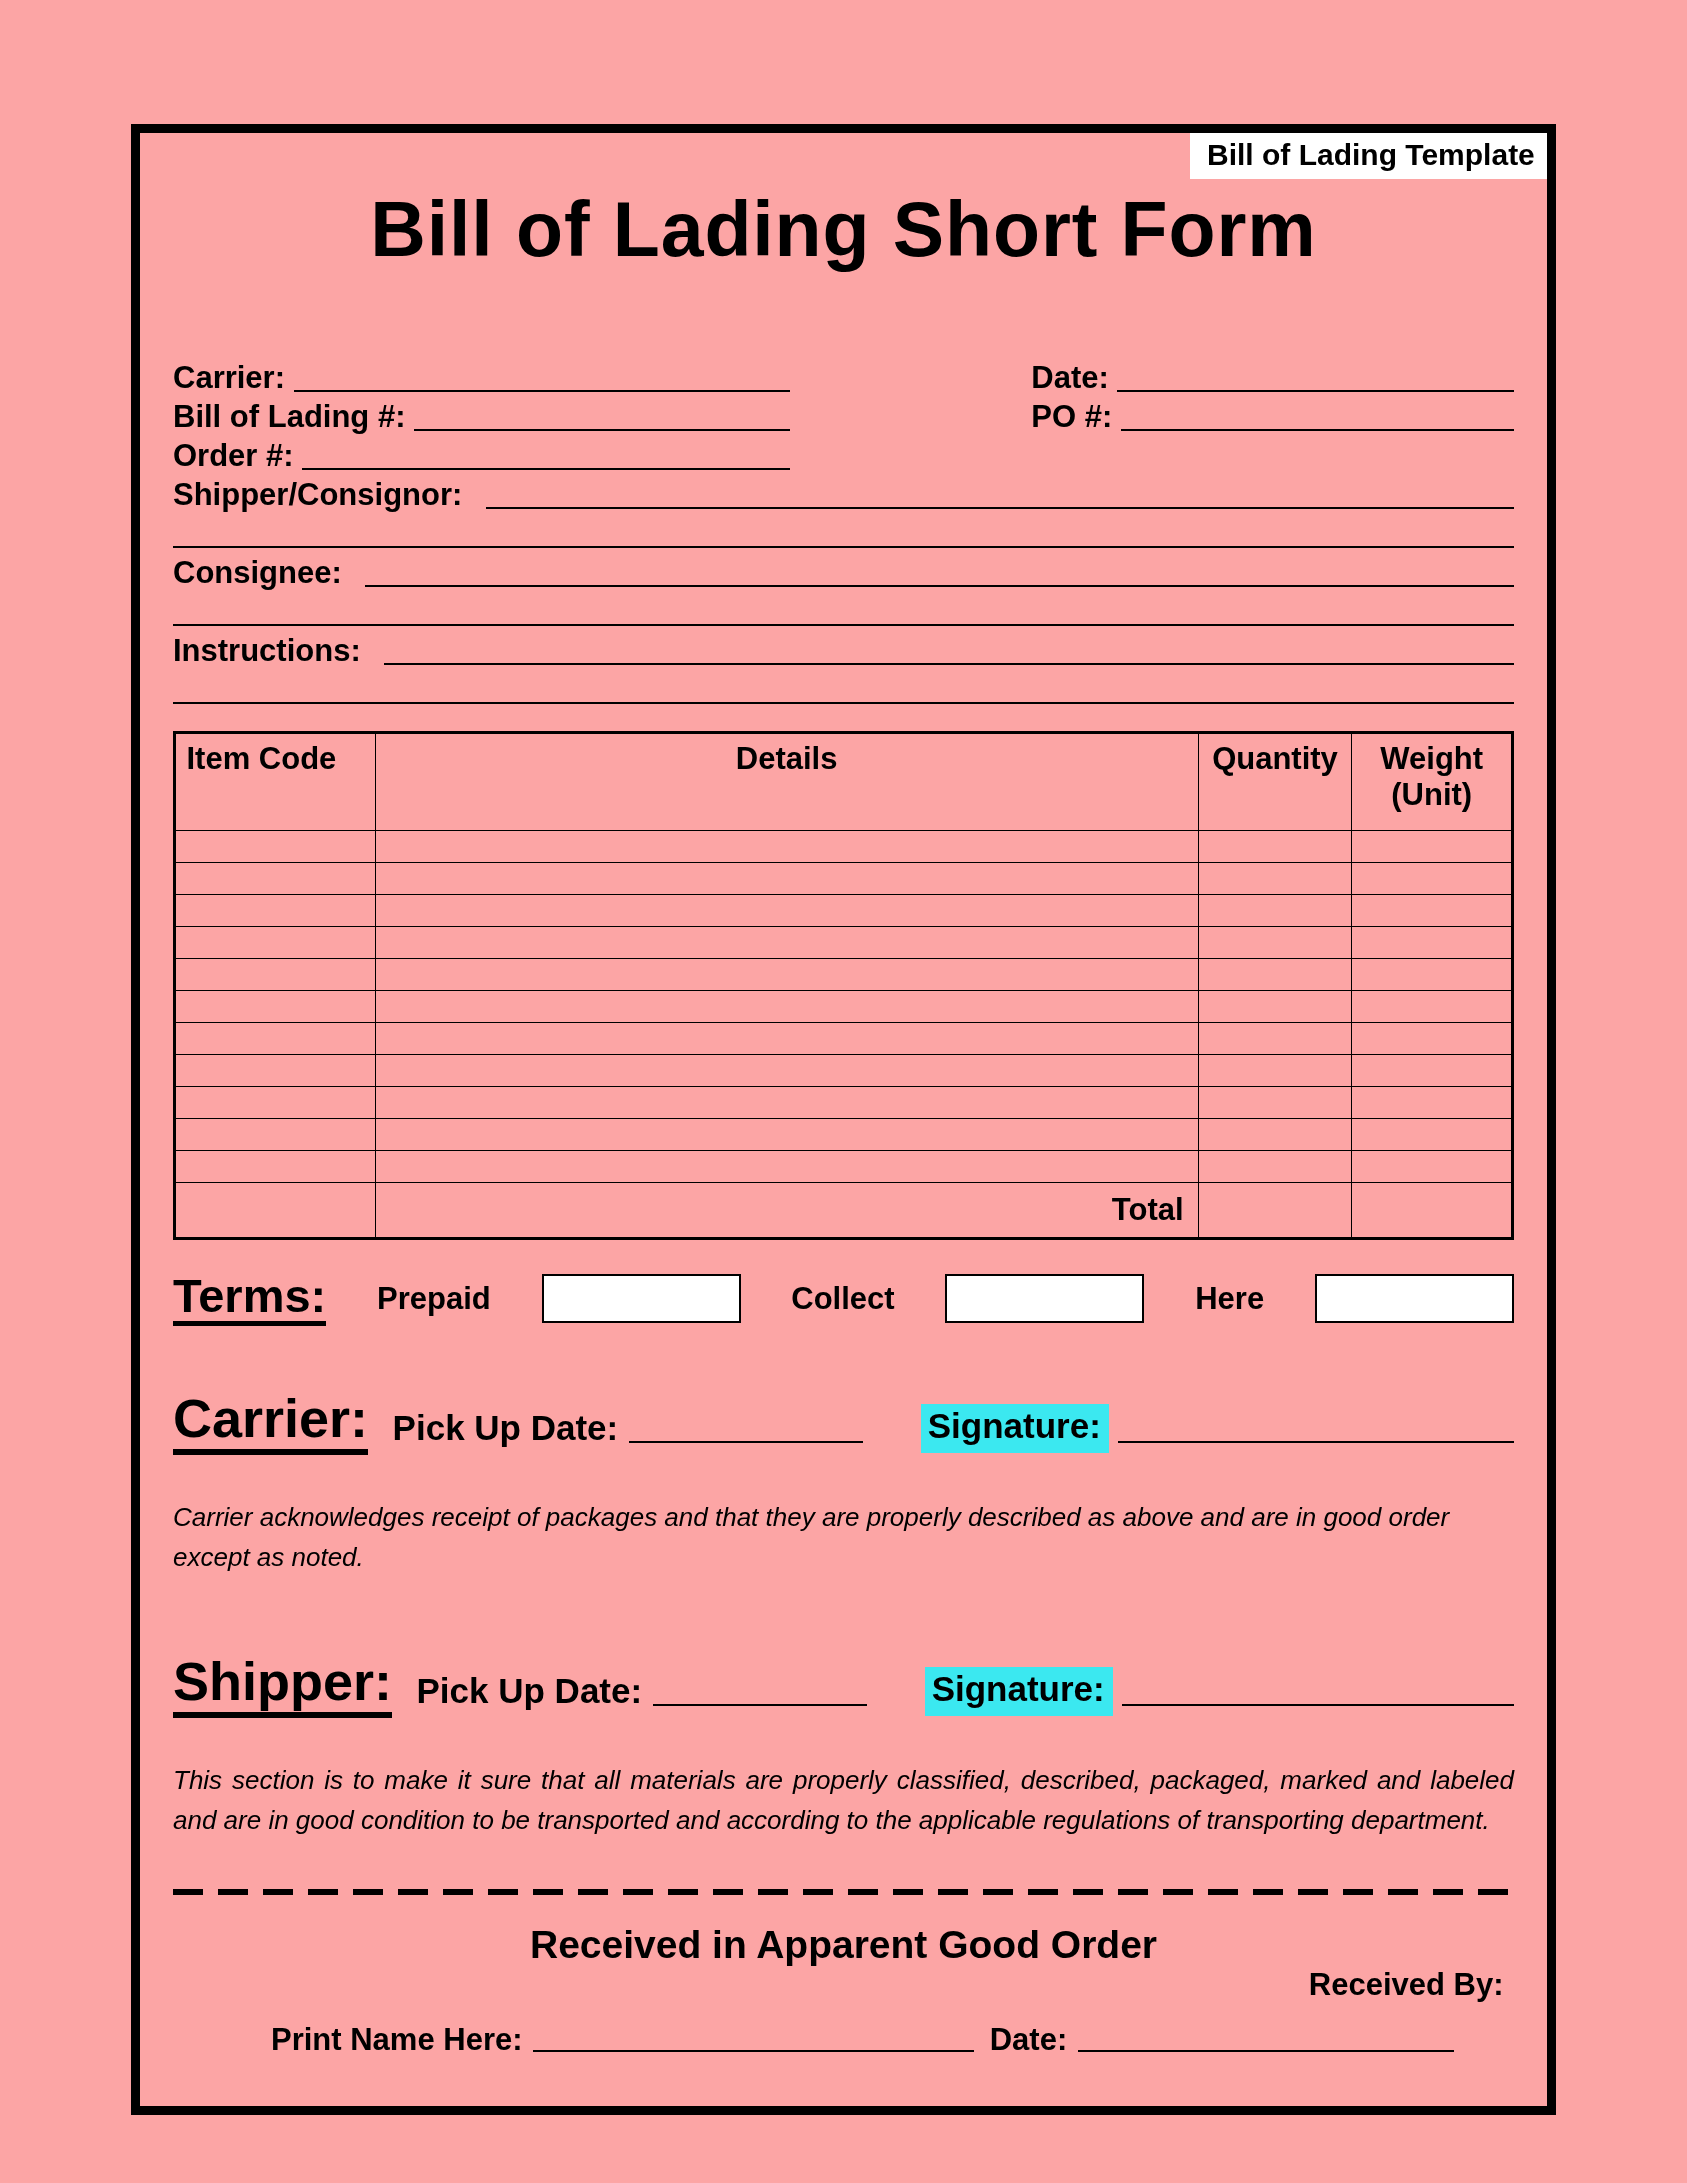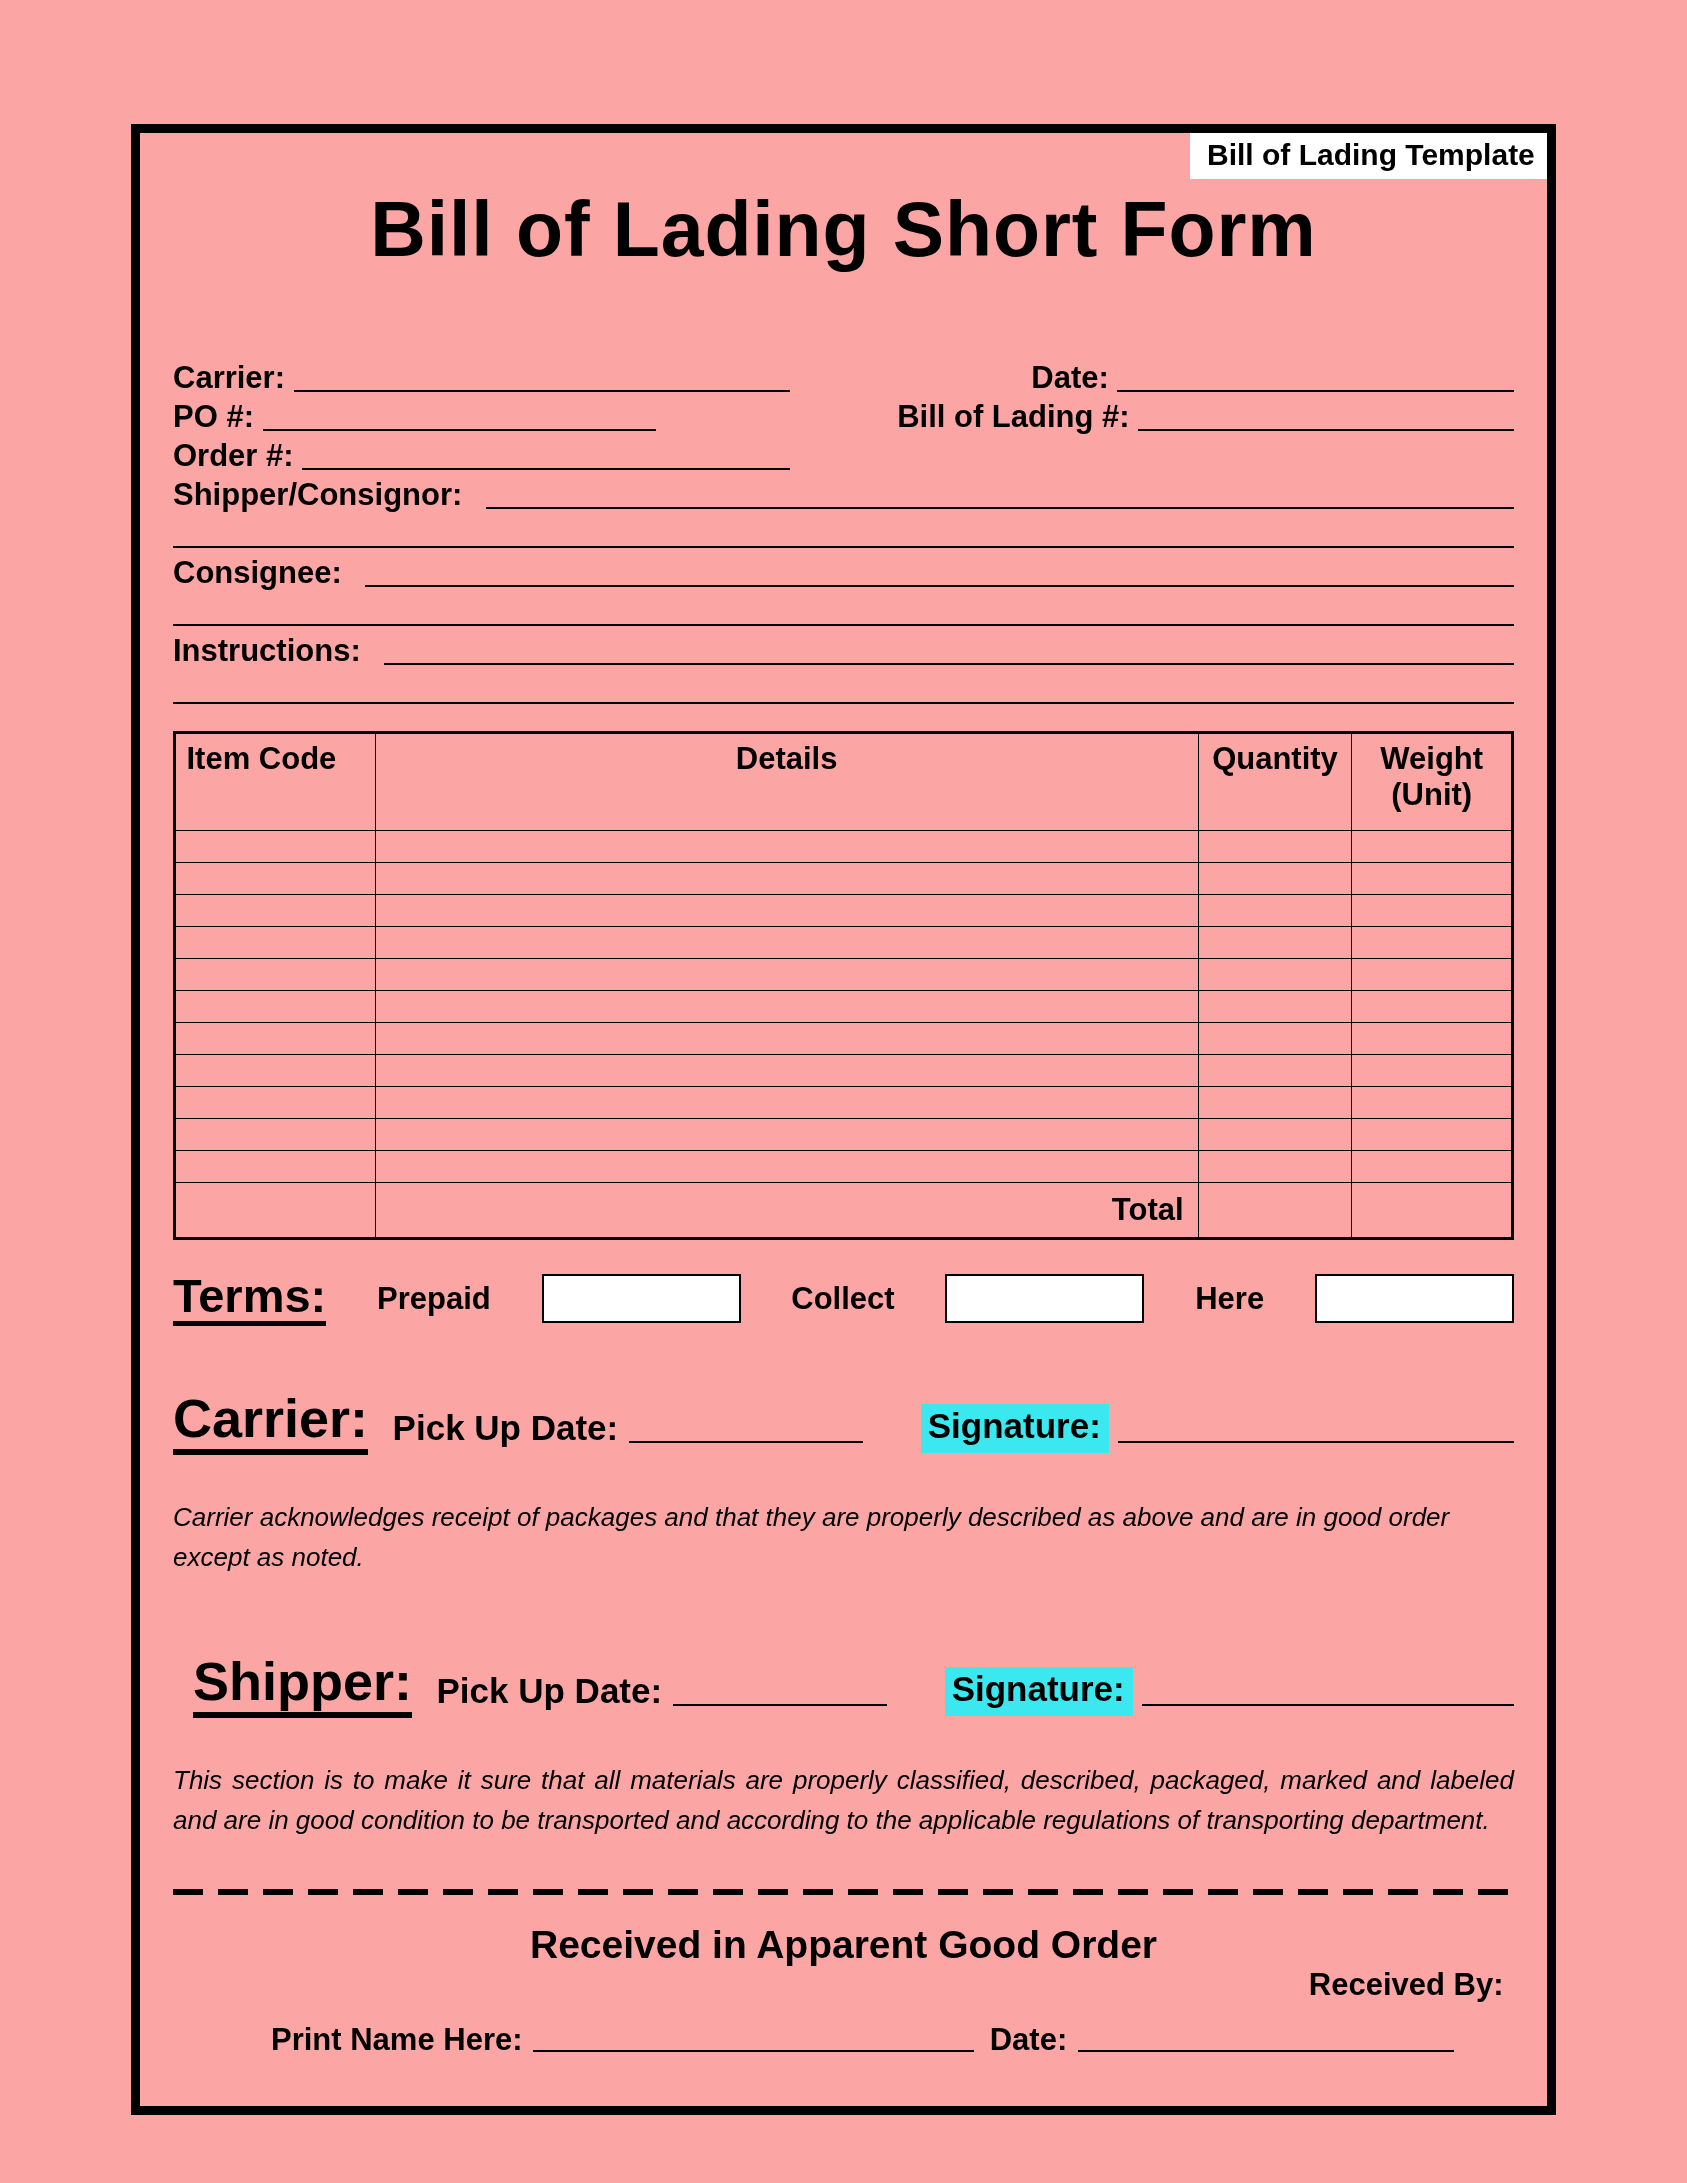--- a/index.html
+++ b/index.html
@@ -51,21 +51,21 @@
   .col-qty { width:11.5%; } .col-weight { width:12%; }
 
   
   .terms-row { margin-top:31px; display:flex; align-items:center; justify-content:space-between; }
   .terms-heading { font-size:47px; font-weight:800; border-bottom:5.2px solid #000; line-height:1.05; padding-bottom:0.9px; }
   .term-label { font-size:31px; font-weight:bold; }
   .term-box { width:199px; height:49px; border:2.6px solid #000; background:#fff; }
 
   
   .sig-row { display:flex; align-items:flex-end; margin-top:65px; }
-  .sig-row.shipper { margin-top:77px;margin-left:20px; }
+  .sig-row.shipper { margin-top:77px; }
   .sig-heading { font-size:54px; font-weight:800; line-height:1.0; border-bottom:6.1px solid #000; padding-bottom:3.5px; white-space:nowrap; }
   .sig-label { font-size:35px; font-weight:bold; white-space:nowrap; margin-left:24.5px; margin-bottom:7px; }
   .sig-label.highlight { margin-left:58px; padding:1.7px 8.7px 7px 7px; margin-bottom:1.7px; }
   .pickup-line { flex:0 0 234px; margin-left:10.5px; margin-bottom:12.2px; }
   .sig-row.shipper .pickup-line { flex-basis:214px; }
   .sig-line { flex:1 1 auto; margin-left:8.7px; margin-bottom:12.2px; }
 
   .note { margin-top:42px; font-size:26px; font-style:italic; line-height:1.55; }
   .note.justify { text-align:justify; }
 
@@ -100,26 +100,26 @@
           <span class="lbl">Carrier:</span>
           <span class="line"></span>
         </div>
         <div class="fld right">
           <span class="lbl">Date:</span>
           <span class="line"></span>
         </div>
       </div>
 
       <div class="row two-col">
+        <div class="fld left">
+          <span class="lbl">Bill of Lading #:</span>
+          <span class="line"></span>
+        </div>
         <div class="fld right">
           <span class="lbl">PO #:</span>
-          <span class="line"></span>
-        </div>
-        <div class="fld left">
-          <span class="lbl">Bill of Lading #:</span>
           <span class="line"></span>
         </div>
       </div>
 
       <div class="row">
         <div class="fld left">
           <span class="lbl">Order #:</span>
           <span class="line"></span>
         </div>
       </div>

